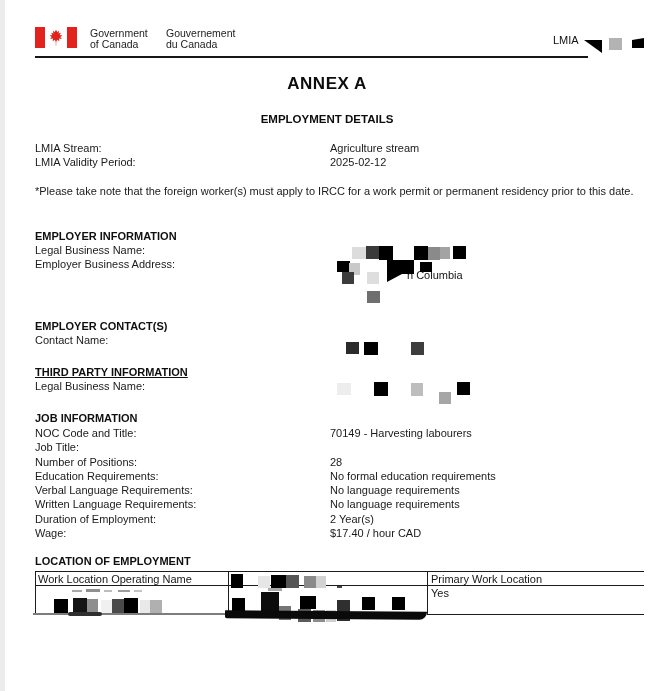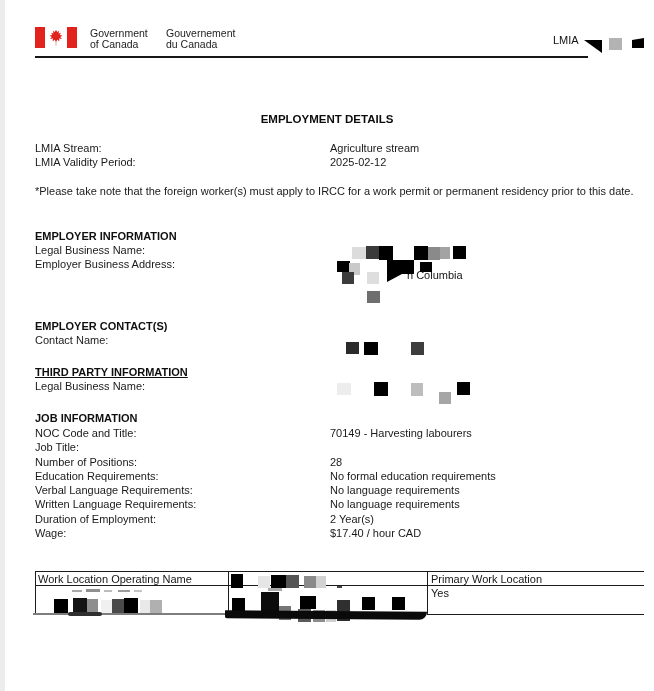--- a/index.html
+++ b/index.html
@@ -52,20 +52,21 @@
     <div>Gouvernement</div>
     <div>du Canada</div>
   </div>
   <div class="abs mast-line"></div>
   <div class="abs doc-label">LMIA</div>
 
   <div class="rb" style="left:584px;top:40px;width:18px;height:13px;background:#000;clip-path:polygon(0 0,100% 0,100% 100%);"></div>
   <div class="rb" style="left:609px;top:38px;width:13px;height:12px;background:#b3b3b3;"></div>
   <div class="rb" style="left:632px;top:37px;width:17px;height:11px;background:#000;clip-path:polygon(0 28%,100% 0,100% 100%,0 100%);"></div>
 
+  <div class="abs title">ANNEX A</div>
   <div class="abs subtitle">EMPLOYMENT DETAILS</div>
 
   <div class="abs lbl" style="top:142px;">LMIA Stream:</div>
   <div class="abs val" style="top:142px;">Agriculture stream</div>
   <div class="abs lbl" style="top:156px;">LMIA Validity Period:</div>
   <div class="abs val" style="top:156px;">2025-02-12</div>
 
   <div class="abs note">*Please take note that the foreign worker(s) must apply to IRCC for a work permit or permanent residency prior to this date.</div>
 
   <div class="abs sec" style="top:230px;">EMPLOYER INFORMATION</div>
@@ -114,20 +115,21 @@
   <div class="abs val" style="top:470px;">No formal education requirements</div>
   <div class="abs lbl" style="top:484px;">Verbal Language Requirements:</div>
   <div class="abs val" style="top:484px;">No language requirements</div>
   <div class="abs lbl" style="top:498px;">Written Language Requirements:</div>
   <div class="abs val" style="top:498px;">No language requirements</div>
   <div class="abs lbl" style="top:513px;">Duration of Employment:</div>
   <div class="abs val" style="top:513px;">2 Year(s)</div>
   <div class="abs lbl" style="top:527px;">Wage:</div>
   <div class="abs val" style="top:527px;">$17.40 / hour CAD</div>
 
+  <div class="abs sec" style="top:555px;">LOCATION OF EMPLOYMENT</div>
 
   <div class="tb" style="left:35px;top:571px;width:610px;height:1.2px;"></div>
   <div class="tb" style="left:35px;top:571px;width:1.2px;height:44px;"></div>
   <div class="tb" style="left:228px;top:571px;width:1.2px;height:44px;"></div>
   <div class="tb" style="left:427px;top:571px;width:1.2px;height:44px;"></div>
   <div class="tb" style="left:644px;top:571px;width:1.2px;height:44px;"></div>
   <div class="tb" style="left:35px;top:585px;width:610px;height:1.1px;z-index:1;"></div>
   <div class="tb" style="left:427px;top:614px;width:218px;height:1.2px;"></div>
 
   <div class="cell" style="left:38px;top:573px;">Work Location Operating Name</div>

